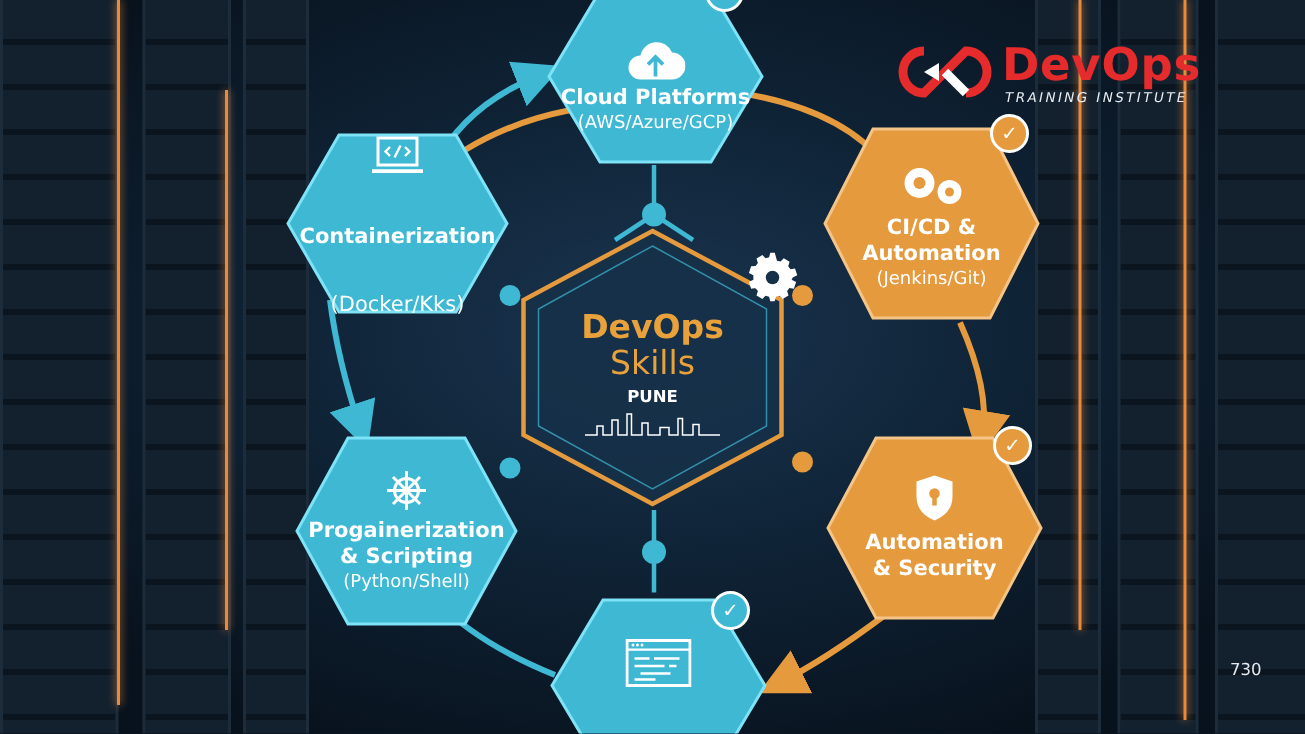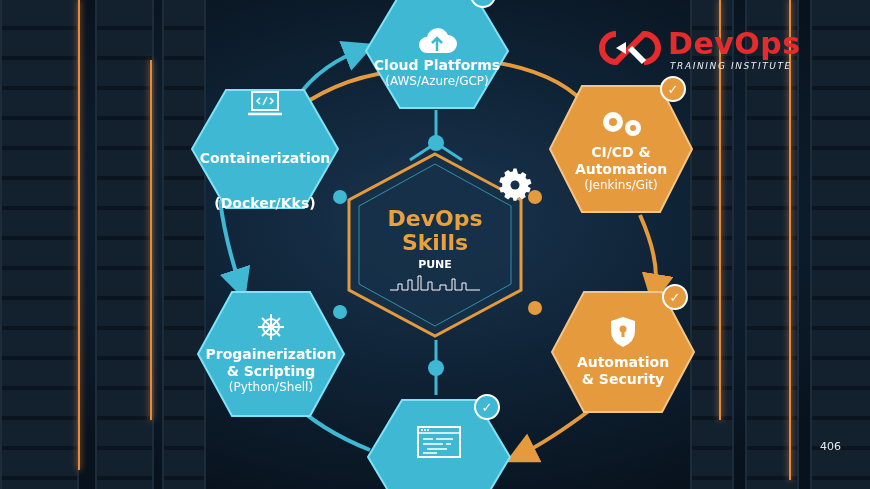--- a/index.html
+++ b/index.html
@@ -76,21 +76,21 @@
     <svg class="shape" viewBox="0 0 180 190">
       <polygon points="90,4 176,50 176,140 90,186 4,140 4,50" fill="#163049" fill-opacity="0.85" stroke="#e49a3d" stroke-width="3"></polygon>
       <polygon points="90,14 166,56 166,134 90,176 14,134 14,56" fill="none" stroke="#3fb8d4" stroke-width="1" stroke-opacity="0.7"></polygon>
     </svg>
     <div class="content" style="margin-top:8px;">
       <svg width="36" height="36" viewBox="0 0 24 24" style="position:absolute;left:110px;top:-40px;">
         <path fill="#fff" d="M12 8a4 4 0 100 8 4 4 0 000-8zm9 4l2-1-1-3-2 .3-1-1.3.6-2-2.6-1.6-1.4 1.5-1.6-.4L13 1h-2l-.5 2-1.6.4L7.5 2 4.9 3.6l.6 2-1 1.3L2.5 7 1.5 10l2 1v2l-2 1 1 3 2-.3 1 1.3-.6 2 2.6 1.6 1.4-1.5 1.6.4.5 2h2l.5-2 1.6-.4 1.4 1.5 2.6-1.6-.6-2 1-1.3 2 .3 1-3-2-1z"></path>
         <circle cx="12" cy="12" r="3" fill="#163049"></circle>
       </svg>
       <div style="color:#e9a23b;font-weight:bold;font-size:22px;line-height:24px;">DevOps</div>
-      <div style="color:#e9a23b;font-weight:bold;font-size:22px;line-height:24px;">Skills</div>
+      <div style="color:#e9a23b;font-weight:normal;font-size:22px;line-height:24px;">Skills</div>
       <div style="color:#fff;font-size:11px;font-weight:bold;margin-top:3px;">PUNE</div>
       <svg width="90" height="18" viewBox="0 0 90 18" style="margin-top:3px;">
         <path d="M0,16 L8,16 L8,10 L12,10 L12,16 L18,16 L18,6 L22,6 L22,16 L28,16 L28,2 L31,2 L31,16 L38,16 L38,8 L42,8 L42,16 L50,16 L50,11 L56,11 L56,16 L62,16 L62,5 L65,5 L65,16 L72,16 L72,9 L76,9 L76,16 L90,16" stroke="#fff" stroke-width="1" fill="none"></path>
       </svg>
     </div>
   </div>
 
   <div class="hex" style="left:364px;top:-8px;width:146px;height:118px;">
     <svg class="shape" viewBox="0 0 146 118">
         <polygon points="36,2 110,2 144,59 110,116 36,116 2,59" fill="#3fb8d4" stroke="#7fe3f7" stroke-width="2"></polygon>
@@ -110,21 +110,21 @@
     <svg class="shape" viewBox="0 0 150 122">
         <polygon points="36,2 114,2 148,61 114,120 36,120 2,61" fill="#3fb8d4" stroke="#7fe3f7" stroke-width="2"></polygon>
       </svg>
     <div class="content" style="margin-top:4px;gap:28px;">
       <svg width="38" height="28" viewBox="0 0 38 28">
         <rect x="6" y="2" width="26" height="18" fill="none" stroke="#fff" stroke-width="2"></rect>
         <path d="M2,24 L36,24" stroke="#fff" stroke-width="2.5"></path>
         <path d="M14,8 L11,11 L14,14 M24,8 L27,11 L24,14 M21,7 L17,15" stroke="#fff" stroke-width="1.6" fill="none"></path>
       </svg>
       <div class="title" style="margin-top:4px;">Containerization</div>
-      <div class="title" style="font-weight:bold;">(Docker/Kks)</div>
+      <div class="title" style="font-weight:normal;">(Docker/Kks)</div>
     </div>
   </div>
 
   <div class="hex" style="left:548px;top:84px;width:146px;height:130px;">
     <svg class="shape" viewBox="0 0 146 130">
         <polygon points="34,2 112,2 144,65 112,128 34,128 2,65" fill="#e49a3d" stroke="#f5c587" stroke-width="2"></polygon>
       </svg>
     <div class="content" style="margin-top:2px;">
       <svg width="52" height="32" viewBox="0 0 52 32">
         <circle cx="18" cy="14" r="10" fill="#fff"></circle>
@@ -195,14 +195,14 @@
   </div>
 
   <svg class="logo" width="68" height="40" viewBox="0 0 68 40">
     <path d="M20,6 a14,14 0 1,0 0,28 L34,20 L48,6 a14,14 0 1,1 0,28" stroke="#e52b2b" stroke-width="6" fill="none"></path>
     <path d="M34,20 L48,34" stroke="#fff" stroke-width="6"></path>
     <path d="M20,20 L30,14 L30,26 z" fill="#fff"></path>
   </svg>
   <div class="logo-name">DevOps</div>
   <div class="logo-tag">TRAINING INSTITUTE</div>
 
-  <div class="pageno">406</div>
+  <div class="pageno">730</div>
 </div>
 
 </body></html>

